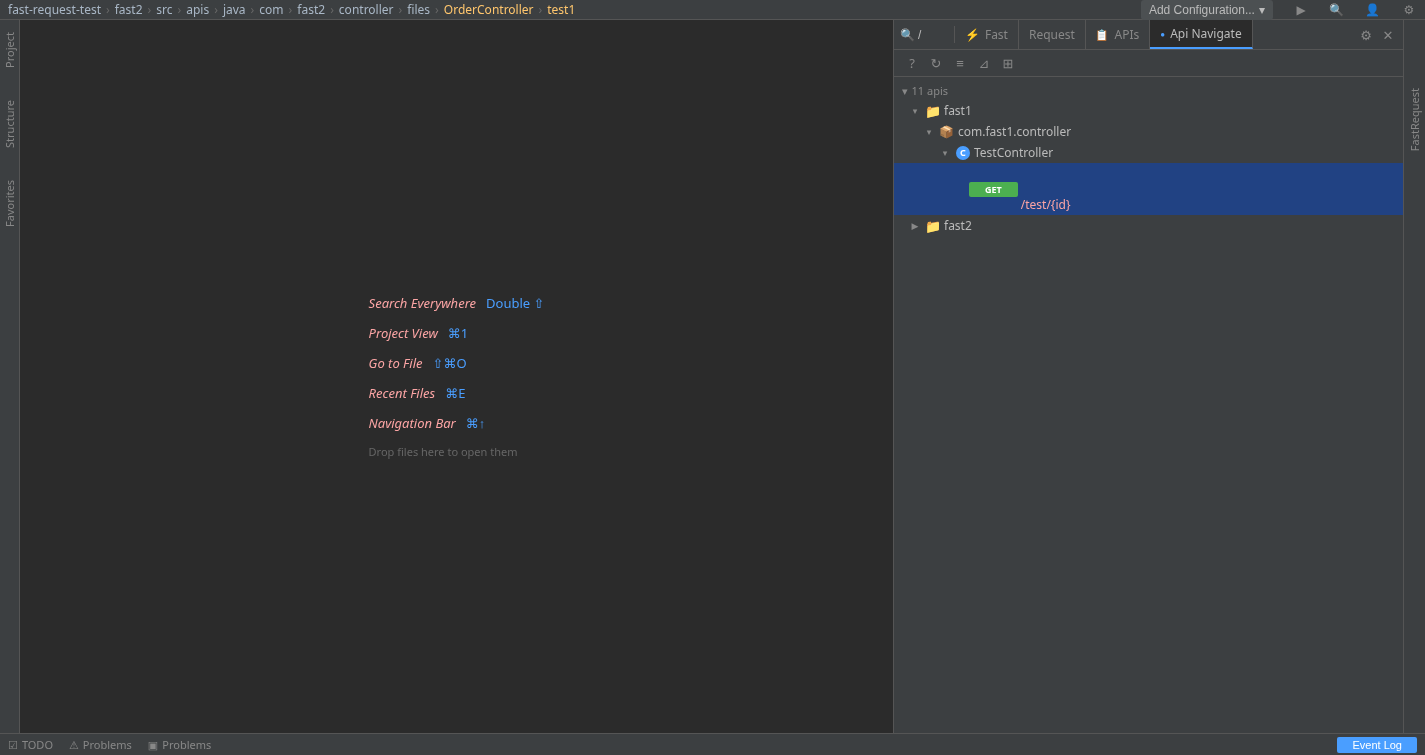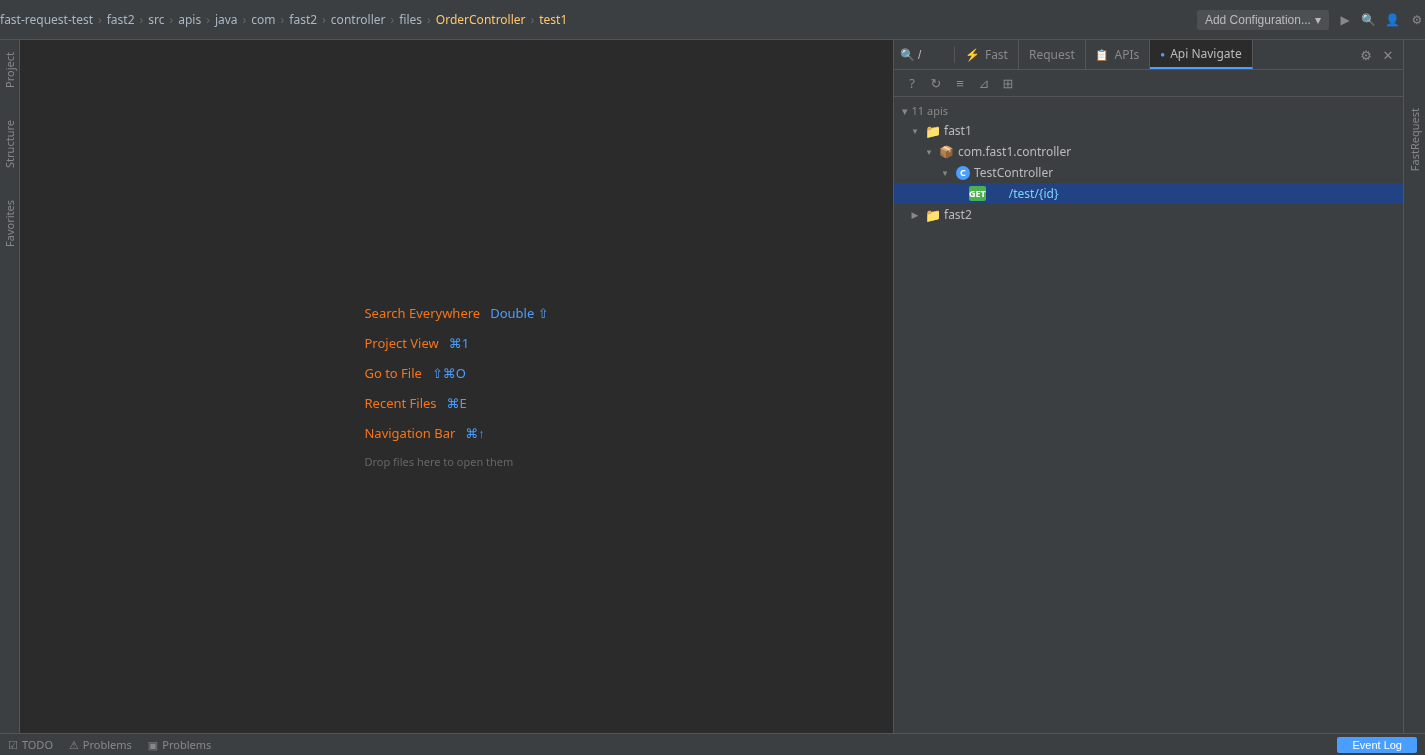--- a/index.html
+++ b/index.html
@@ -10,44 +10,44 @@
       font-family: 'Segoe UI', system-ui, sans-serif;
       font-size: 12px;
       color: #bbbbbb;
       overflow: hidden;
       display: flex;
       flex-direction: column;
     }
 
     
     .top-bar {
-      height: 40px;
+      height: 20px;
       background: #3c3f41;
       display: flex;
       align-items: center;
-      padding: 0 0;
+      padding: 0 8px;
       gap: 6px;
       flex-shrink: 0;
       border-bottom: 1px solid #555;
     }
     .breadcrumb {
       display: flex;
       align-items: center;
       gap: 4px;
       font-size: 12px;
       color: #a9b7c6;
     }
     .breadcrumb span { color: #a9b7c6; }
     .breadcrumb .sep { color: #666; margin: 0 1px; }
     .breadcrumb .current { color: #ffc66d; }
     .top-bar-right {
       margin-left: auto;
       display: flex;
       align-items: center;
-      gap: 8px;
+      gap: 20px;
     }
     .add-config-btn {
       background: #4c5052;
       border: none;
       color: #bbbbbb;
       font-size: 12px;
       padding: 3px 8px;
       border-radius: 3px;
       cursor: pointer;
       display: flex;
@@ -96,21 +96,21 @@
       display: flex;
       flex-direction: column;
       gap: 12px;
     }
     .hint-row {
       display: flex;
       align-items: center;
       gap: 10px;
       font-size: 13px;
     }
-    .hint-label { color: #f97316; }
+    .hint-label { color: #fca5a5; font-style: italic; }
     .hint-shortcut { color: #4a9eff; }
     .hint-drop { color: #666; font-size: 11px; }
 
     
     .right-panel {
       width: 510px;
       background: #3c3f41;
       display: flex;
       flex-direction: column;
       border-left: 1px solid #555;
@@ -237,26 +237,26 @@
       color: white;
       font-weight: bold;
     }
     .tree-label { color: #bbbbbb; font-size: 12px; }
 
     .get-badge {
       background: #4caf50;
       color: white;
       font-size: 9px;
       font-weight: bold;
-      padding: 1px 0;
+      padding: 1px 16px;
       border-radius: 2px;
-      margin-right: 20px;
+      margin-right: 0;
     }
     .api-path { color: #bbbbbb; font-size: 12px; }
-    .tree-item.selected .api-path { color: #7dd3fc; }
+    .tree-item.selected .api-path { color: #fca5a5; margin-top: 31px; }
 
     
     .status-bar {
       height: 22px;
       background: #3c3f41;
       display: flex;
       align-items: center;
       padding: 0 8px;
       gap: 16px;
       border-top: 1px solid #555;

